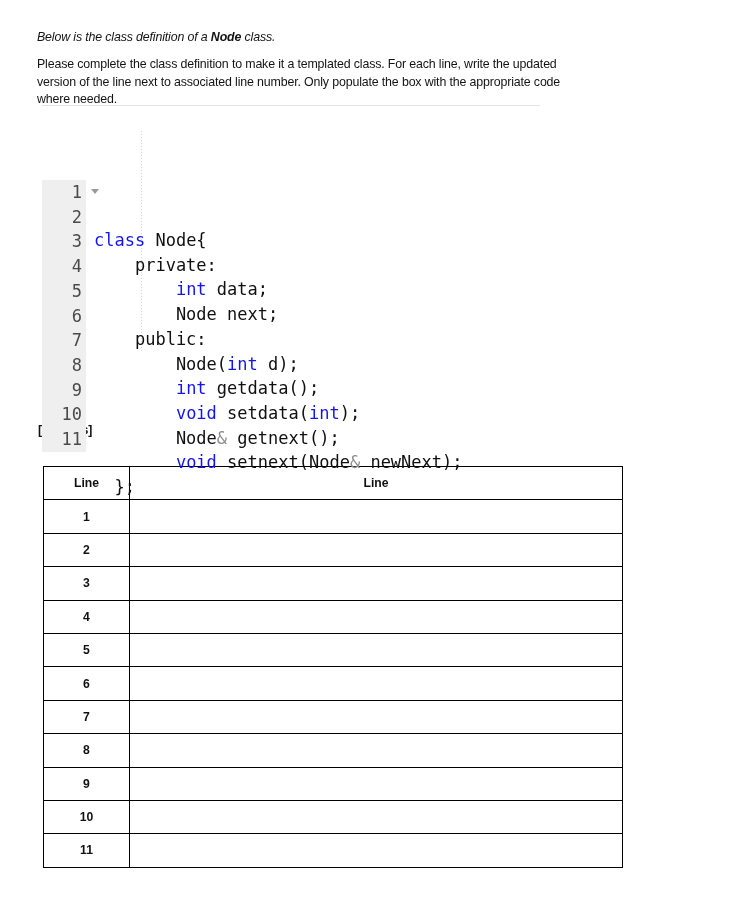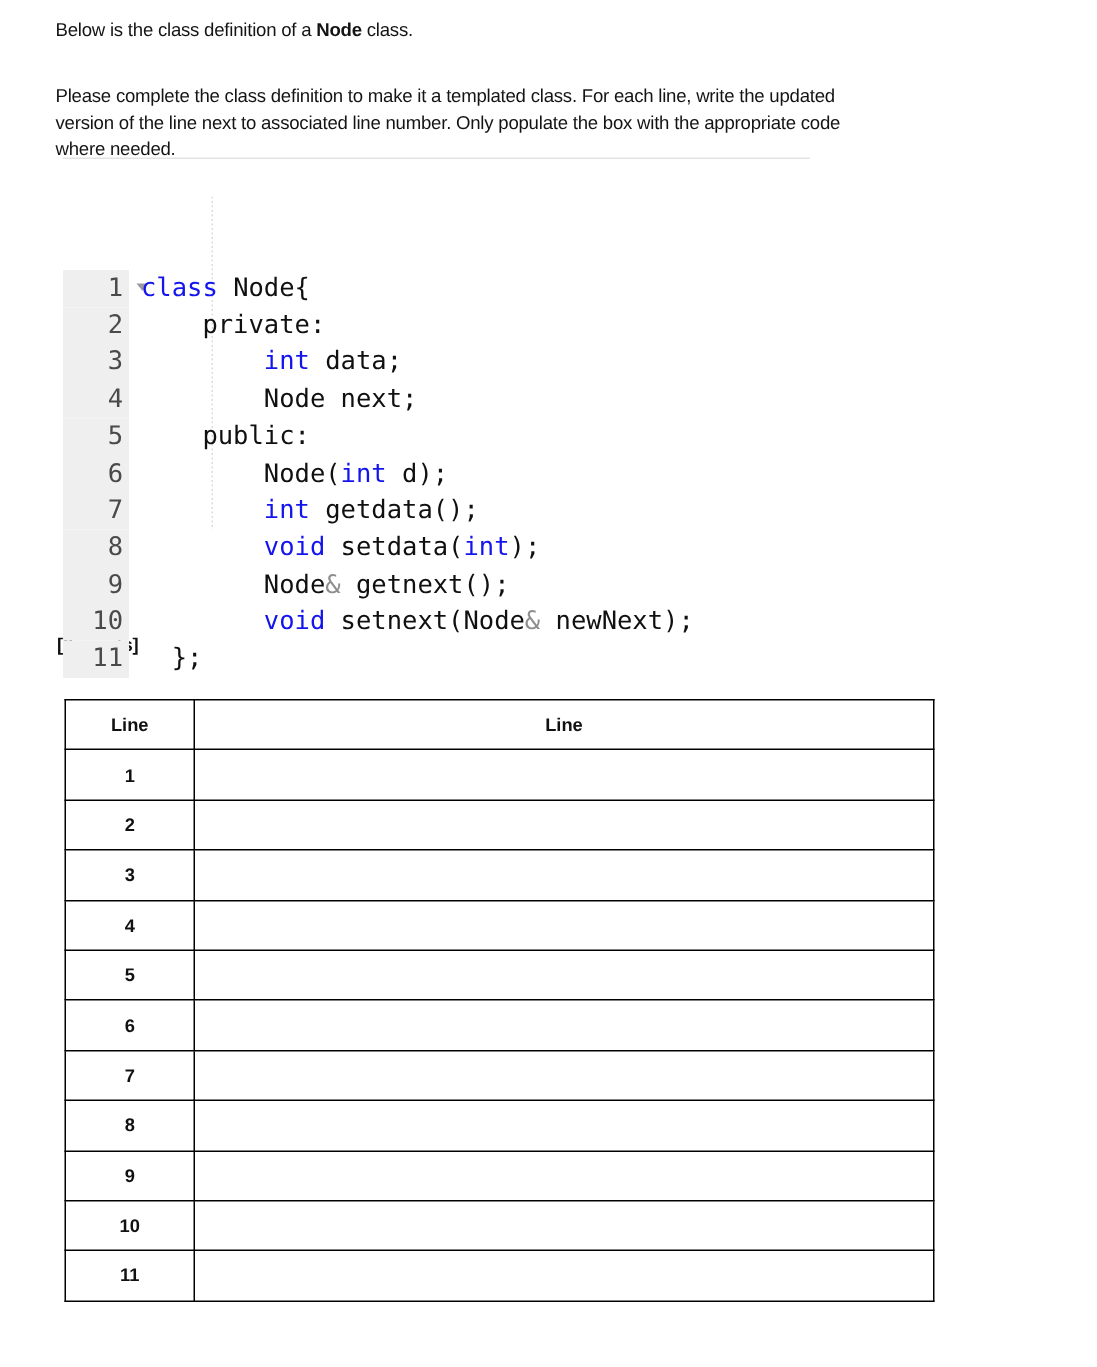--- a/index.html
+++ b/index.html
@@ -20,21 +20,21 @@
   
   .prose {
     position: absolute;
     left: 37px;
     width: 545px;
     font-size: 12.4px;
     line-height: 17.5px;
     color: #141414;
     letter-spacing: -0.15px;
   }
-  #intro-paragraph { top: 0; }
+  #intro-paragraph { top: 17px; font-style: italic; }
   #instruction-paragraph { top: 44px; }
   .bold { font-weight: bold; }
 
   
   #code-block {
     position: absolute;
     left: 42px;
     top: 105px;
     width: 498px;
     border-top: 1px solid #e3e3e3;
@@ -70,20 +70,21 @@
     border-left: 4.5px solid transparent;
     border-right: 4.5px solid transparent;
     border-top: 5px solid #9a9a9a;
     z-index: 3;
   }
   .code-text {
     padding-left: 8px;
     color: #101010;
     position: relative;
     z-index: 2;
+    margin-top: 48px;
   }
   .kw { color: #1414ee; }
   .op { color: #8e8e8e; }
   
   #indent-guide {
     position: absolute;
     left: 99px;
     top: 24.7px;
     width: 1px;
     height: 222px;

